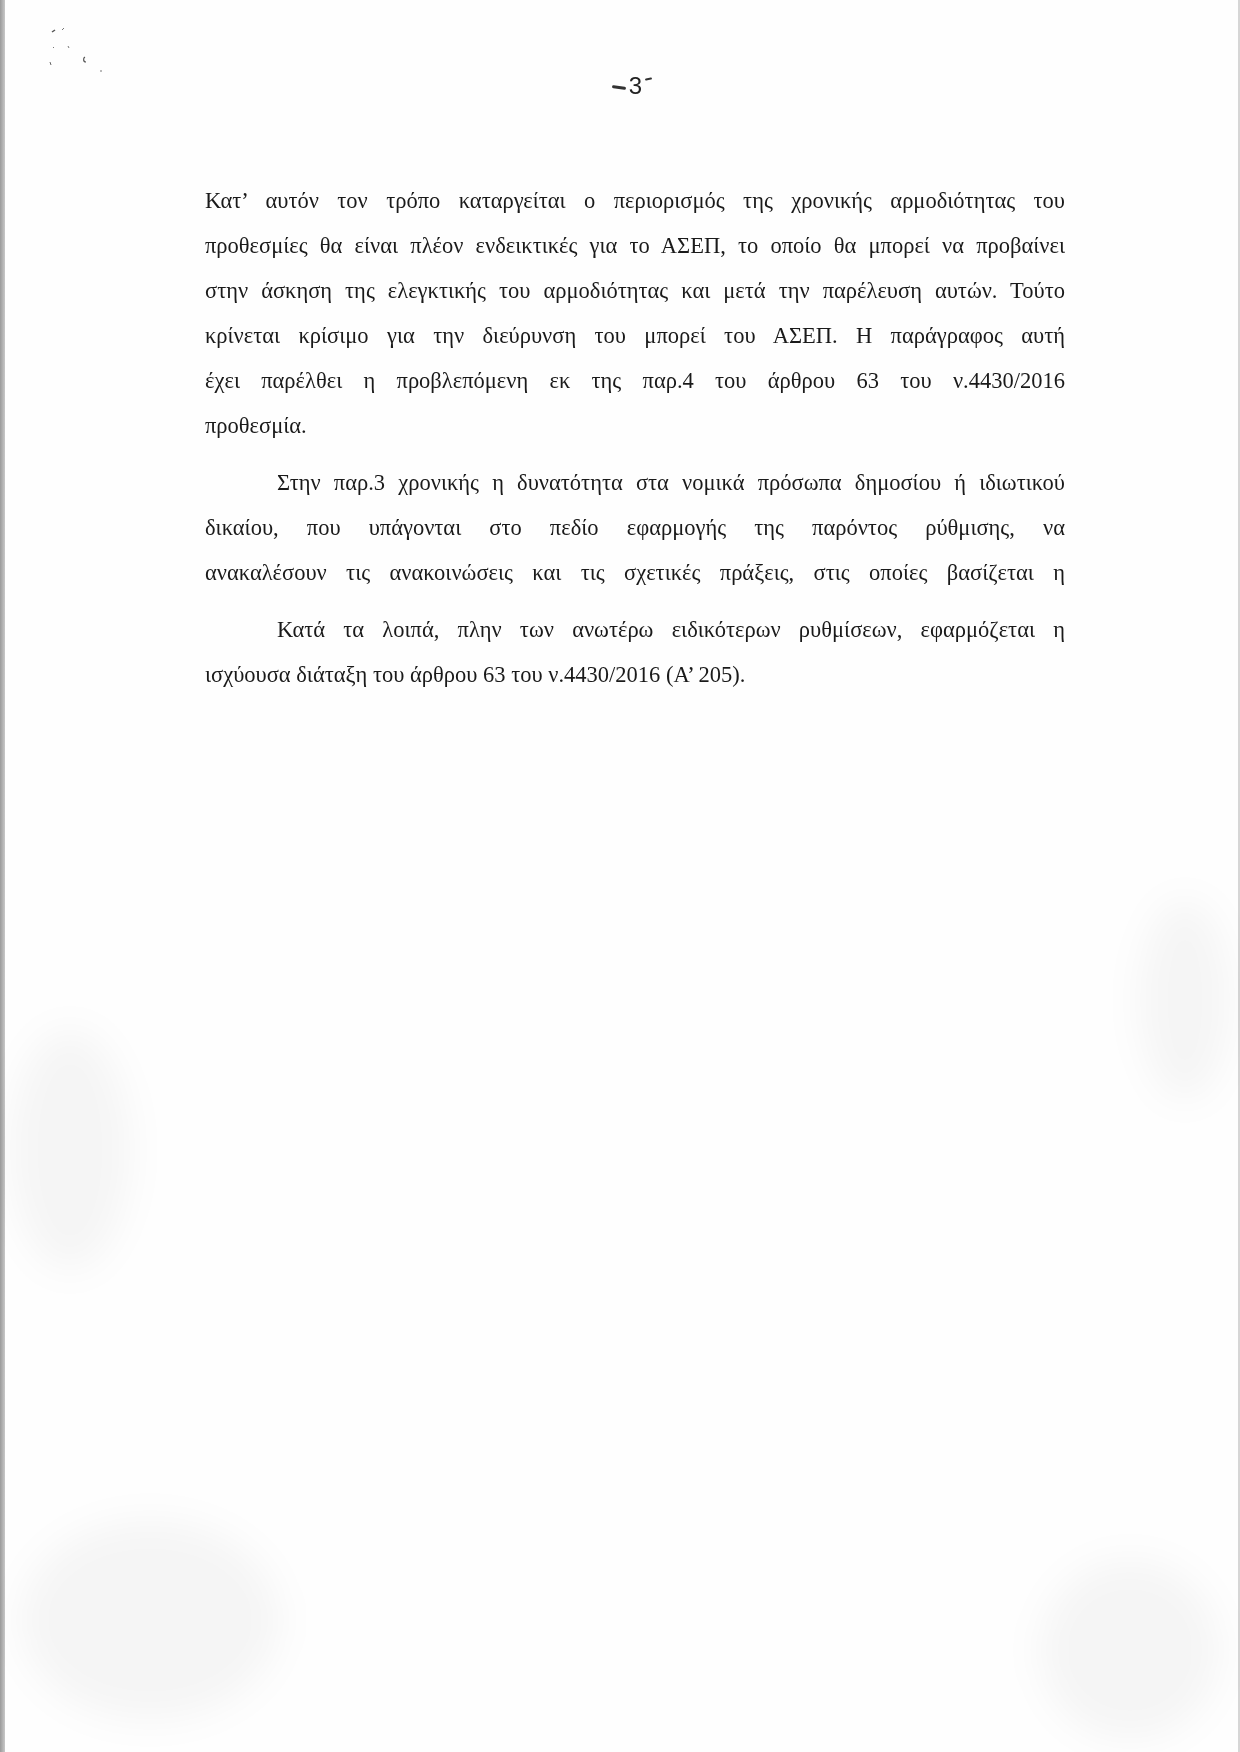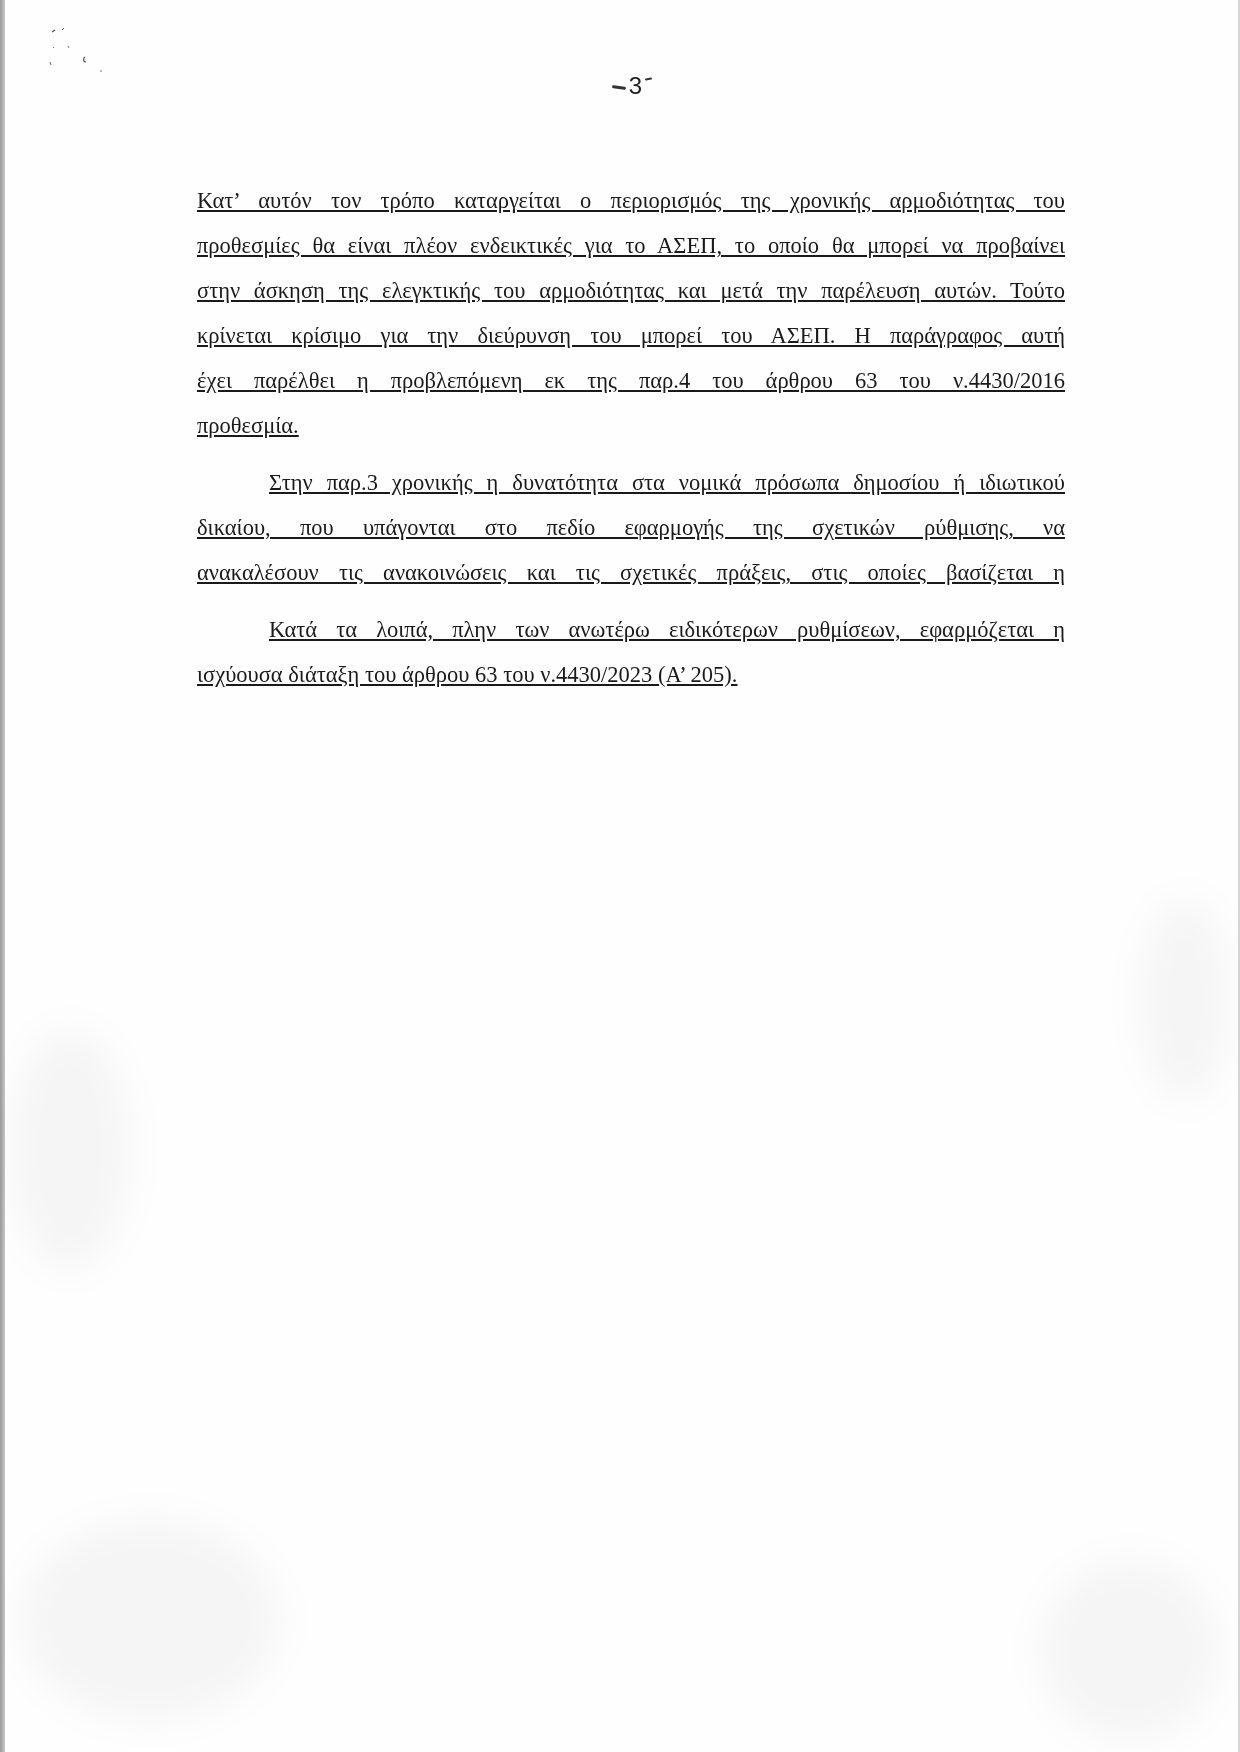--- a/index.html
+++ b/index.html
@@ -70,24 +70,23 @@
     }
     .content {
       position: absolute;
       left: 197px;
       top: 178px;
       width: 868px;
       font-size: 22.5px;
       line-height: 45px;
     }
     .para {
-      margin: 0 0 12px 0;
+      margin: 0 0 12px 8px;
       text-align: justify;
       text-align-last: left;
-      text-decoration: underline;
     }
     .line {
       display: block;
       text-align: justify;
       text-align-last: justify;
       white-space: nowrap;
       height: 45px;
     }
     .line.last {
       text-align-last: left;
@@ -121,20 +120,20 @@
   <div class="para">
     <span class="line">Κατ’ αυτόν τον τρόπο καταργείται ο περιορισμός της χρονικής αρμοδιότητας του</span>
     <span class="line">προθεσμίες θα είναι πλέον ενδεικτικές για το ΑΣΕΠ, το οποίο θα μπορεί να προβαίνει</span>
     <span class="line">στην άσκηση της ελεγκτικής του αρμοδιότητας και μετά την παρέλευση αυτών. Τούτο</span>
     <span class="line">κρίνεται κρίσιμο για την διεύρυνση του μπορεί του ΑΣΕΠ. Η παράγραφος αυτή</span>
     <span class="line">έχει παρέλθει η προβλεπόμενη εκ της παρ.4 του άρθρου 63 του ν.4430/2016</span>
     <span class="line last">προθεσμία.</span>
   </div>
   <div class="para" style="margin-top:8px;">
     <span class="line" style="padding-left:72px;">Στην παρ.3 χρονικής η δυνατότητα στα νομικά πρόσωπα δημοσίου ή ιδιωτικού</span>
-    <span class="line">δικαίου, που υπάγονται στο πεδίο εφαρμογής της σχετικών ρύθμισης, να</span>
+    <span class="line">δικαίου, που υπάγονται στο πεδίο εφαρμογής της παρόντος ρύθμισης, να</span>
     <span class="line">ανακαλέσουν τις ανακοινώσεις και τις σχετικές πράξεις, στις οποίες βασίζεται η</span>
   </div>
   <div class="para" style="margin-top:8px;">
     <span class="line" style="padding-left:72px;">Κατά τα λοιπά, πλην των ανωτέρω ειδικότερων ρυθμίσεων, εφαρμόζεται η</span>
-    <span class="line last">ισχύουσα διάταξη του άρθρου 63 του ν.4430/2023 (Α’ 205).</span>
+    <span class="line last">ισχύουσα διάταξη του άρθρου 63 του ν.4430/2016 (Α’ 205).</span>
   </div>
 </div>
 
 </body></html>

